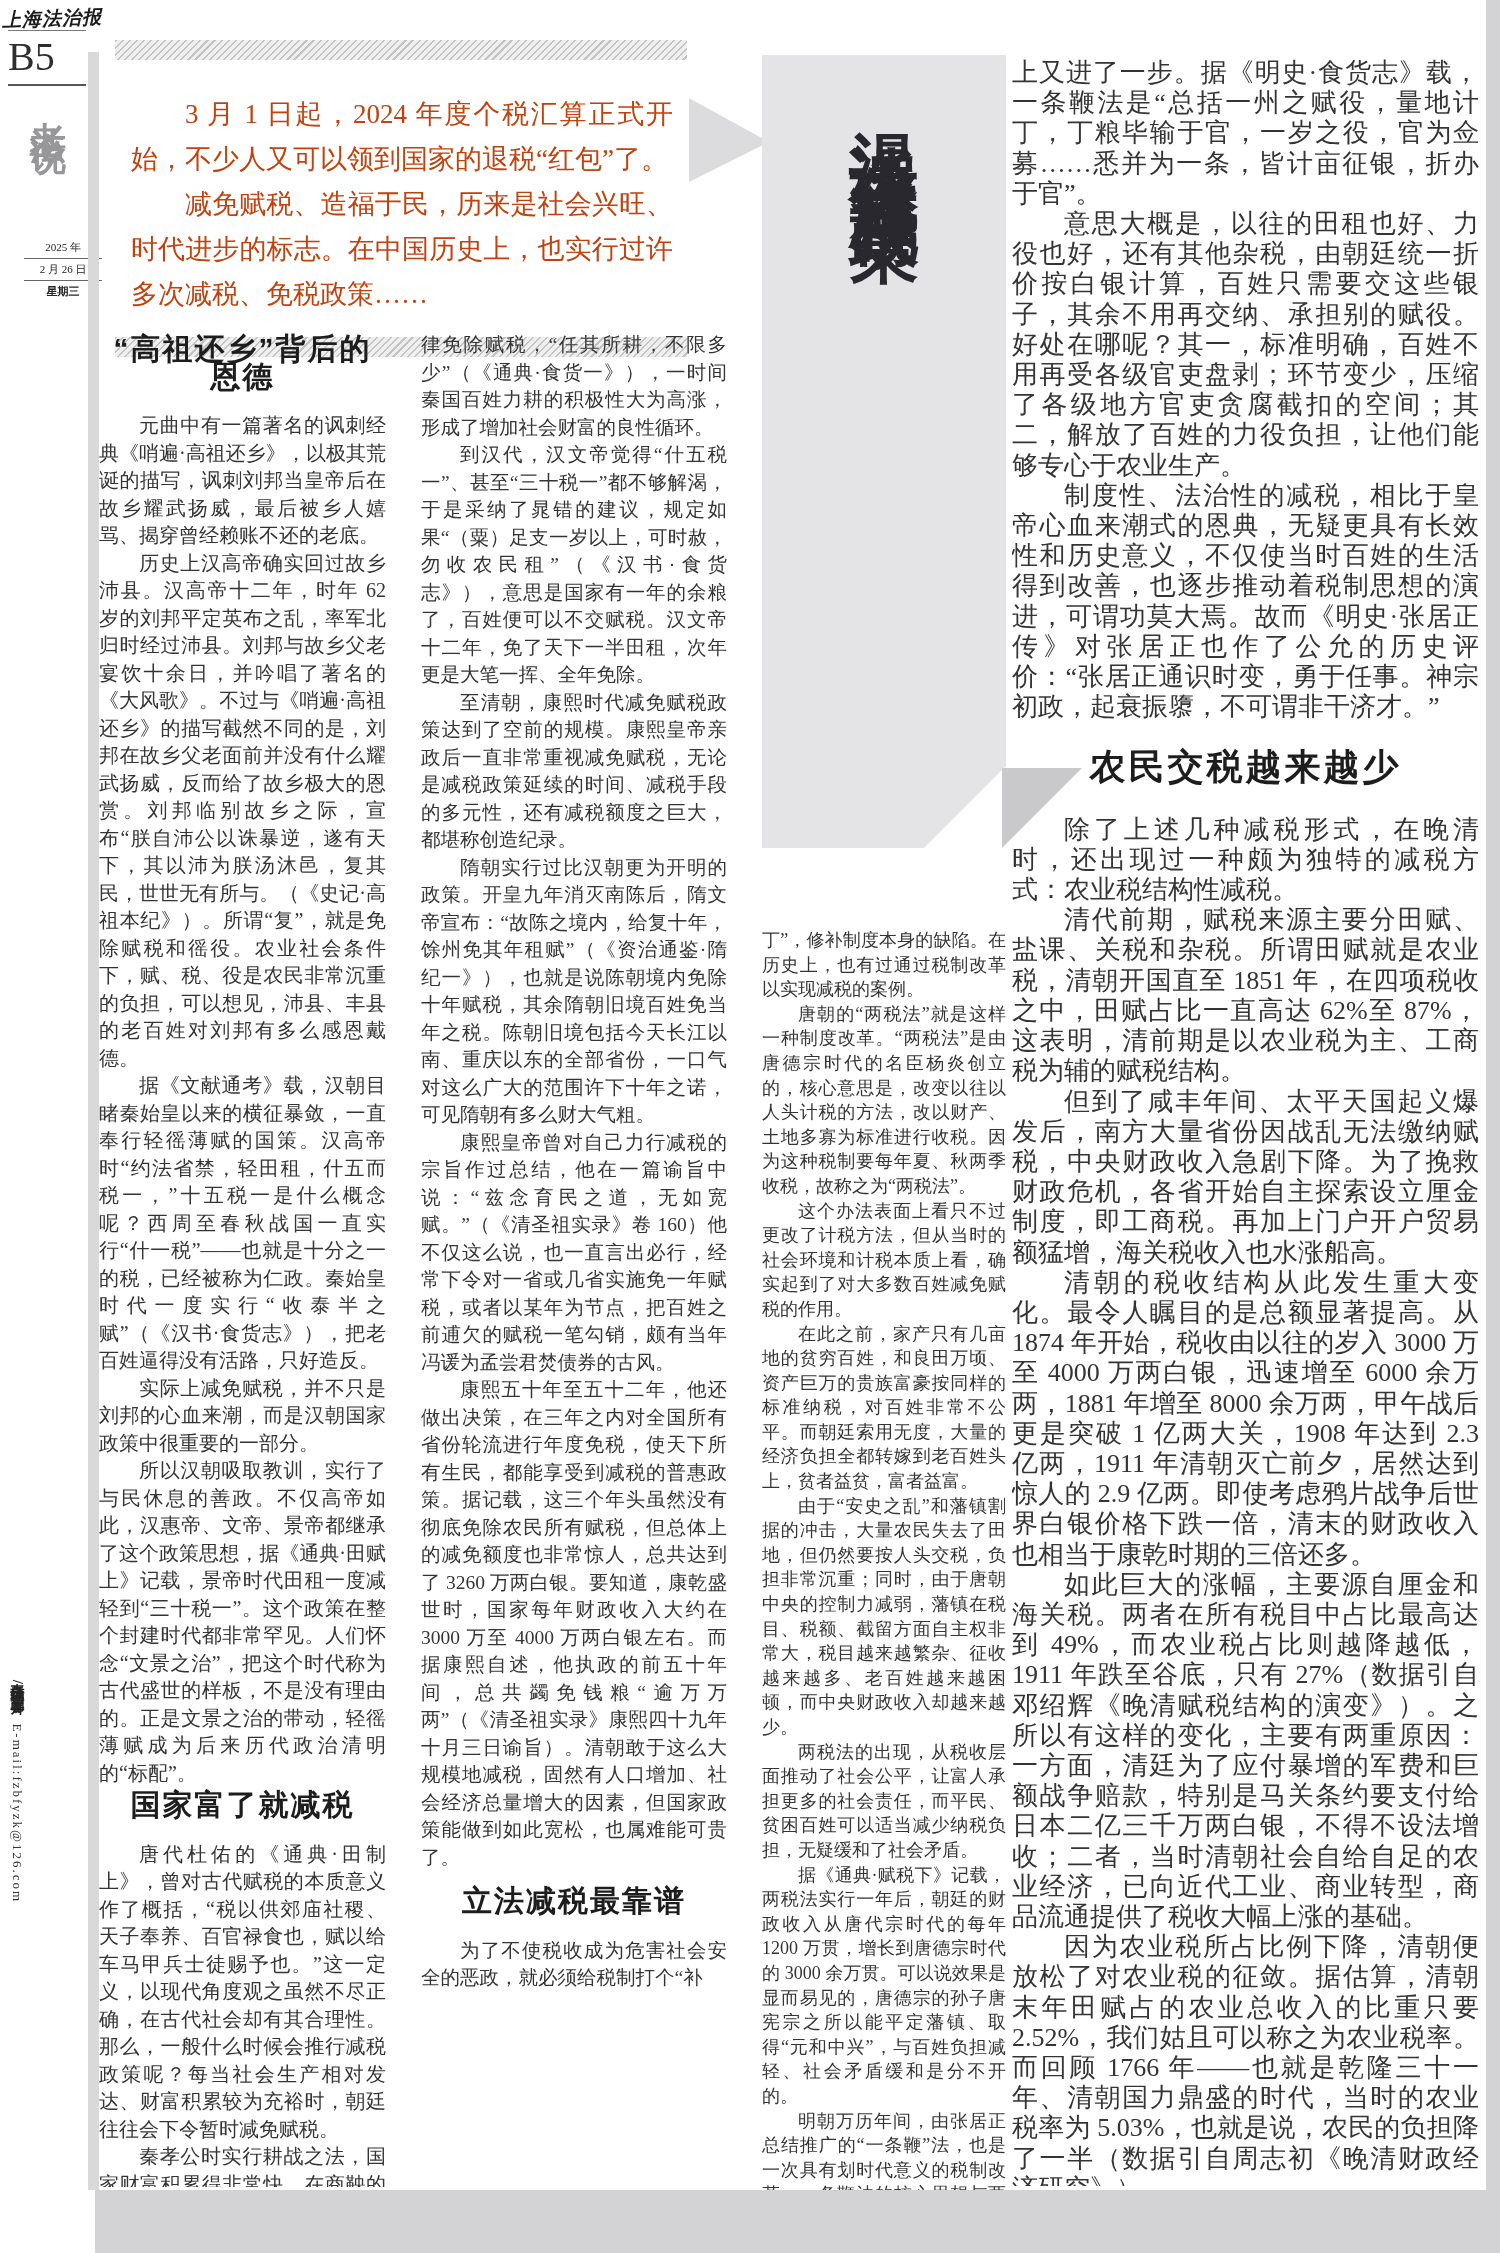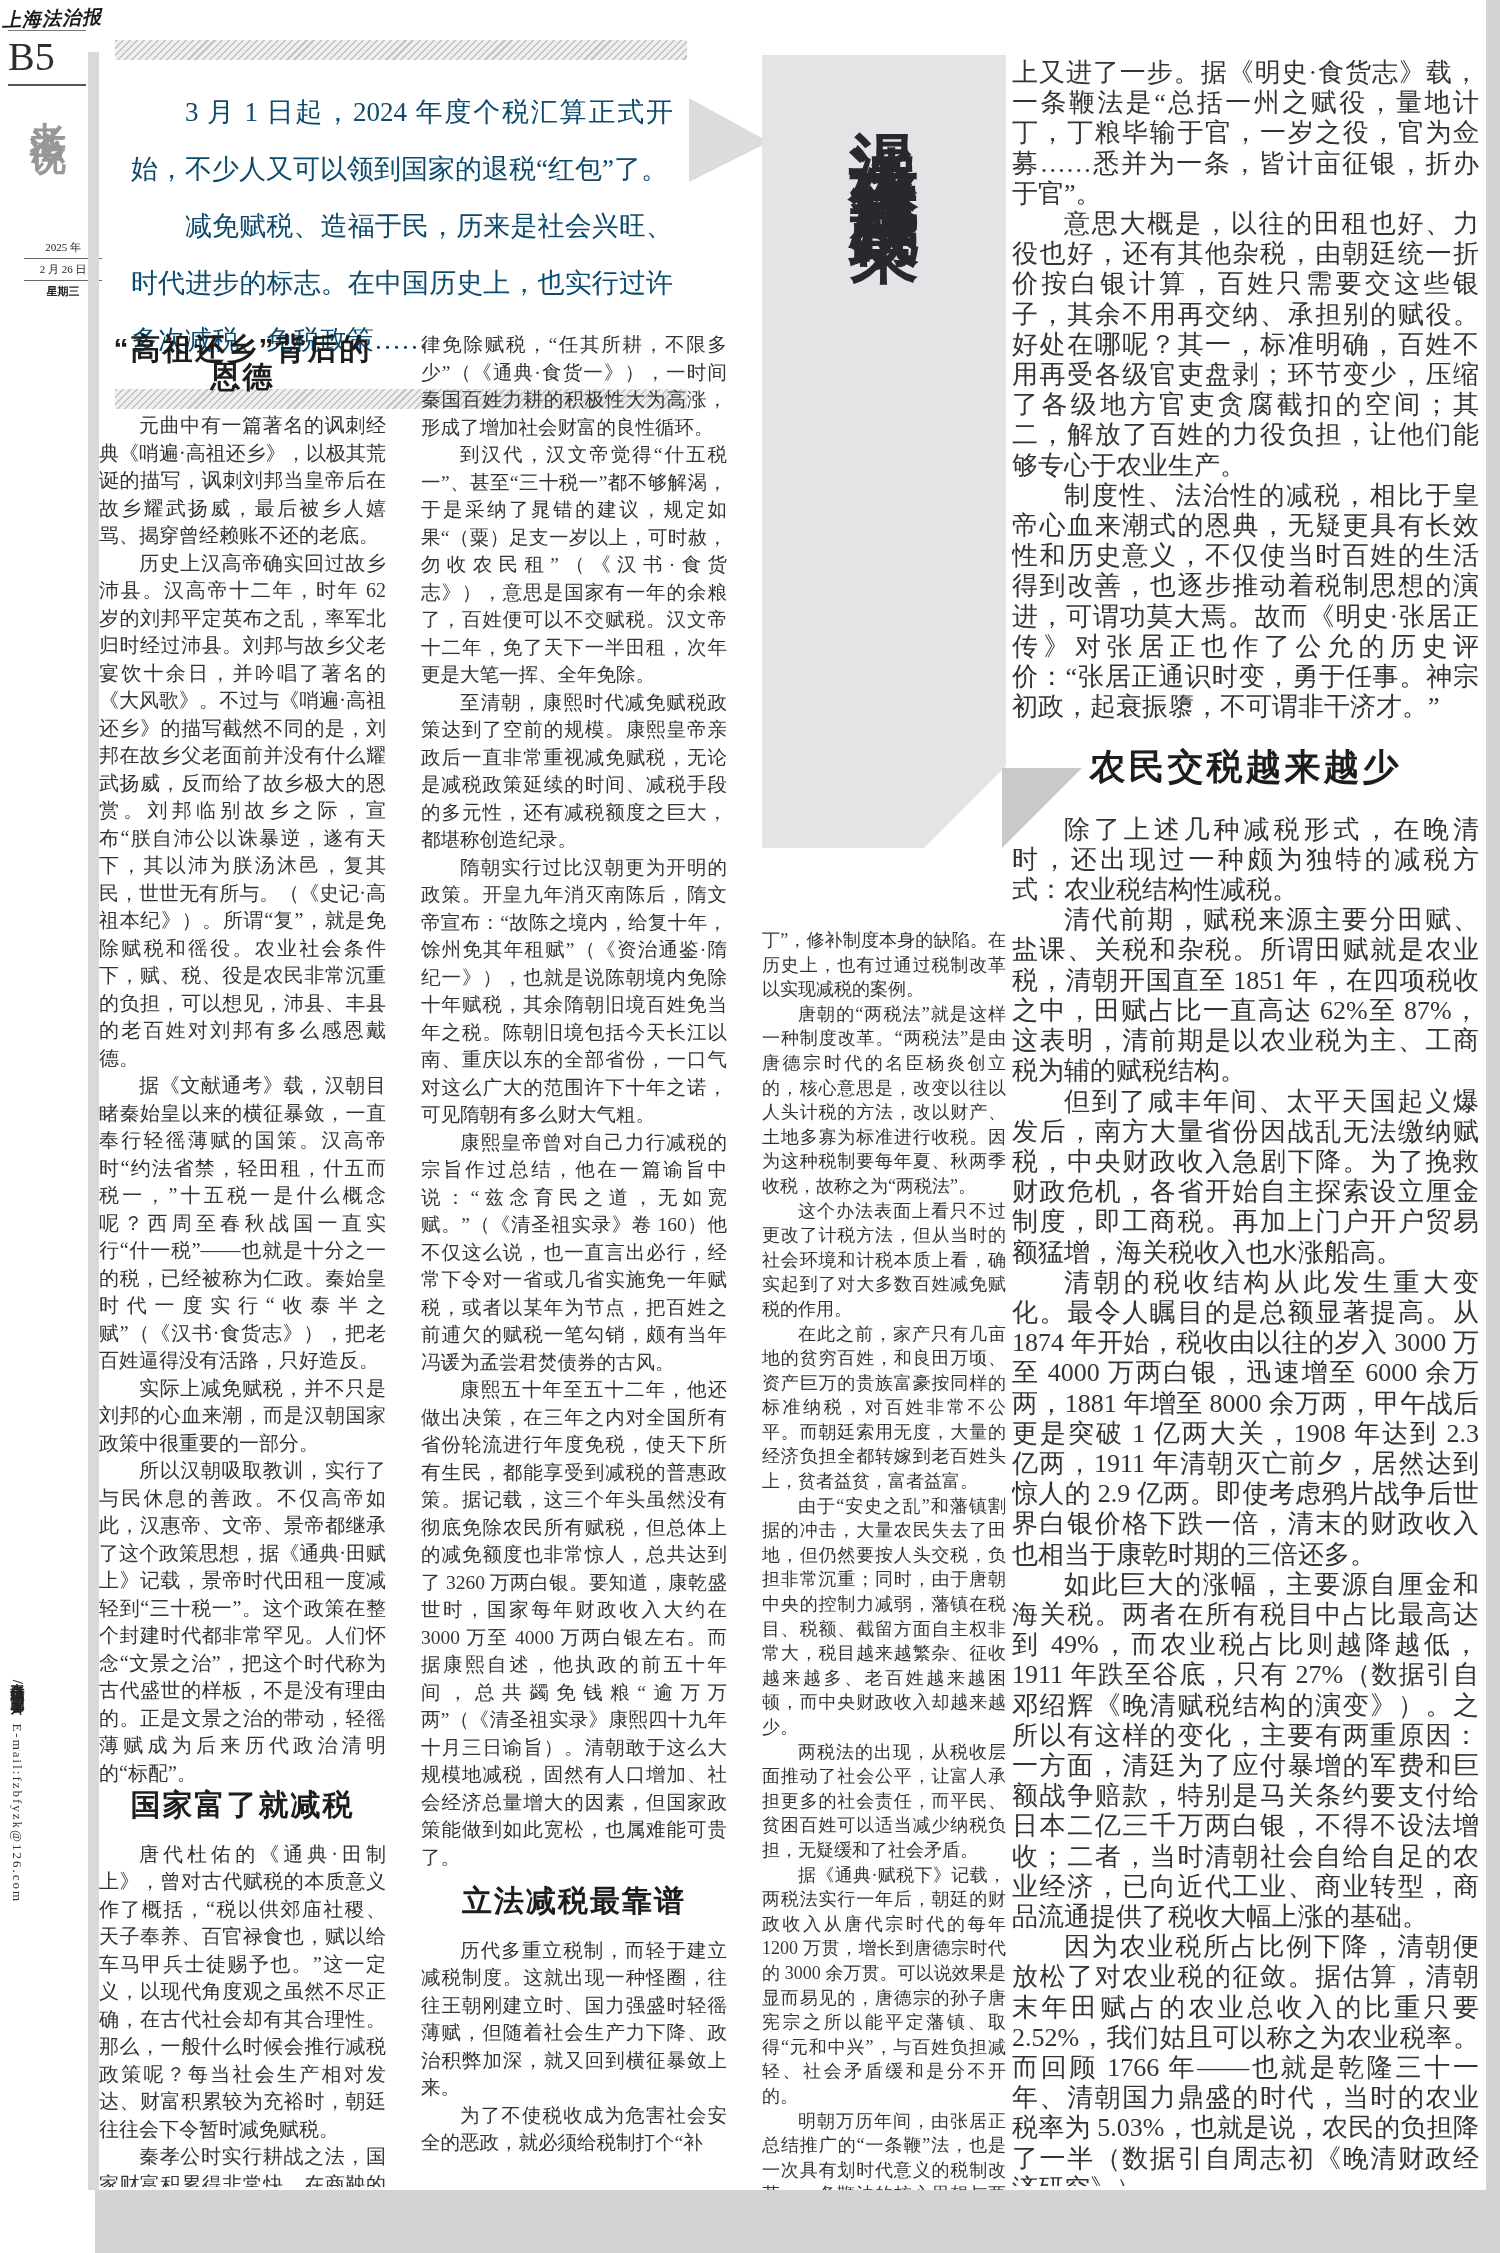--- a/index.html
+++ b/index.html
@@ -19,21 +19,21 @@
   .dateblock .weekday{font-weight:700;font-family:"Liberation Sans",sans-serif;}
   .footcredits{position:absolute;left:8px;top:1672px;height:578px;writing-mode:vertical-rl;text-orientation:mixed;
         font-size:14px;color:#222;letter-spacing:2px;}
   .footcredits .editor{font-weight:700;margin-bottom:26px;}
   .footcredits .email{font-size:13px;color:#333;}
   .vrule{position:absolute;left:88px;top:52px;width:11px;height:2138px;background:#d9d9d9;}
 
   
   .intro{position:absolute;left:115px;top:40px;width:572px;}
   .band{height:20px;background:repeating-linear-gradient(135deg,#c3c3c3 0 1.5px,#efefef 1.5px 5px);}
-  .intro-text{padding:24px 14px 20px 16px;font-size:27px;line-height:57px;color:#0c4a6e;text-align:justify;}
+  .intro-text{padding:32px 14px 20px 16px;font-size:27px;line-height:45px;color:#c2410c;text-align:justify;}
   .intro-text p{margin:0;text-indent:2em;}
   .intro-pointer{position:absolute;left:689px;top:98px;width:0;height:0;
         border-top:44px solid transparent;border-bottom:40px solid transparent;border-left:80px solid #dcdcde;}
 
   
   .title-block{position:absolute;left:762px;top:55px;width:244px;height:793px;background:#e4e4e6;}
   .vtitle{position:absolute;left:0;right:0;top:22px;bottom:0;margin:0 auto;writing-mode:vertical-rl;
         text-orientation:upright;font-size:69px;line-height:244px;letter-spacing:12px;font-weight:700;
         color:#28282e;text-align:left;font-family:"Liberation Serif",serif;}
   .fold-cut{position:absolute;right:0;bottom:0;width:0;height:0;
@@ -119,21 +119,20 @@
     <div class="cont">
         <p>律免除赋税，“任其所耕，不限多少”（《通典·食货一》），一时间秦国百姓力耕的积极性大为高涨，形成了增加社会财富的良性循环。</p>
         <p>到汉代，汉文帝觉得“什五税一”、甚至“三十税一”都不够解渴，于是采纳了晁错的建议，规定如果“（粟）足支一岁以上，可时赦，勿收农民租”（《汉书·食货志》），意思是国家有一年的余粮了，百姓便可以不交赋税。汉文帝十二年，免了天下一半田租，次年更是大笔一挥、全年免除。</p>
         <p>至清朝，康熙时代减免赋税政策达到了空前的规模。康熙皇帝亲政后一直非常重视减免赋税，无论是减税政策延续的时间、减税手段的多元性，还有减税额度之巨大，都堪称创造纪录。</p>
         <p>隋朝实行过比汉朝更为开明的政策。开皇九年消灭南陈后，隋文帝宣布：“故陈之境内，给复十年，馀州免其年租赋”（《资治通鉴·隋纪一》），也就是说陈朝境内免除十年赋税，其余隋朝旧境百姓免当年之税。陈朝旧境包括今天长江以南、重庆以东的全部省份，一口气对这么广大的范围许下十年之诺，可见隋朝有多么财大气粗。</p>
         <p>康熙皇帝曾对自己力行减税的宗旨作过总结，他在一篇谕旨中说：“兹念育民之道，无如宽赋。”（《清圣祖实录》卷 160）他不仅这么说，也一直言出必行，经常下令对一省或几省实施免一年赋税，或者以某年为节点，把百姓之前逋欠的赋税一笔勾销，颇有当年冯谖为孟尝君焚债券的古风。</p>
         <p>康熙五十年至五十二年，他还做出决策，在三年之内对全国所有省份轮流进行年度免税，使天下所有生民，都能享受到减税的普惠政策。据记载，这三个年头虽然没有彻底免除农民所有赋税，但总体上的减免额度也非常惊人，总共达到了 3260 万两白银。要知道，康乾盛世时，国家每年财政收入大约在 3000 万至 4000 万两白银左右。而据康熙自述，他执政的前五十年间，总共蠲免钱粮“逾万万两”（《清圣祖实录》康熙四十九年十月三日谕旨）。清朝敢于这么大规模地减税，固然有人口增加、社会经济总量增大的因素，但国家政策能做到如此宽松，也属难能可贵了。</p>
       </div>
     <h2>立法减税最靠谱</h2>
     <div>
-        <p>历代多重立税制，而轻于建立减税制度。这就出现一种怪圈，往往王朝刚建立时、国力强盛时轻徭薄赋，但随着社会生产力下降、政治积弊加深，就又回到横征暴敛上来。</p>
         <p>为了不使税收成为危害社会安全的恶政，就必须给税制打个“补</p>
       </div>
   </section>
 
   <section class="col col3">
     <div class="cont">
         <p>丁”，修补制度本身的缺陷。在历史上，也有过通过税制改革以实现减税的案例。</p>
         <p>唐朝的“两税法”就是这样一种制度改革。“两税法”是由唐德宗时代的名臣杨炎创立的，核心意思是，改变以往以人头计税的方法，改以财产、土地多寡为标准进行收税。因为这种税制要每年夏、秋两季收税，故称之为“两税法”。</p>
         <p>这个办法表面上看只不过更改了计税方法，但从当时的社会环境和计税本质上看，确实起到了对大多数百姓减免赋税的作用。</p>
         <p>在此之前，家产只有几亩地的贫穷百姓，和良田万顷、资产巨万的贵族富豪按同样的标准纳税，对百姓非常不公平。而朝廷索用无度，大量的经济负担全都转嫁到老百姓头上，贫者益贫，富者益富。</p>

